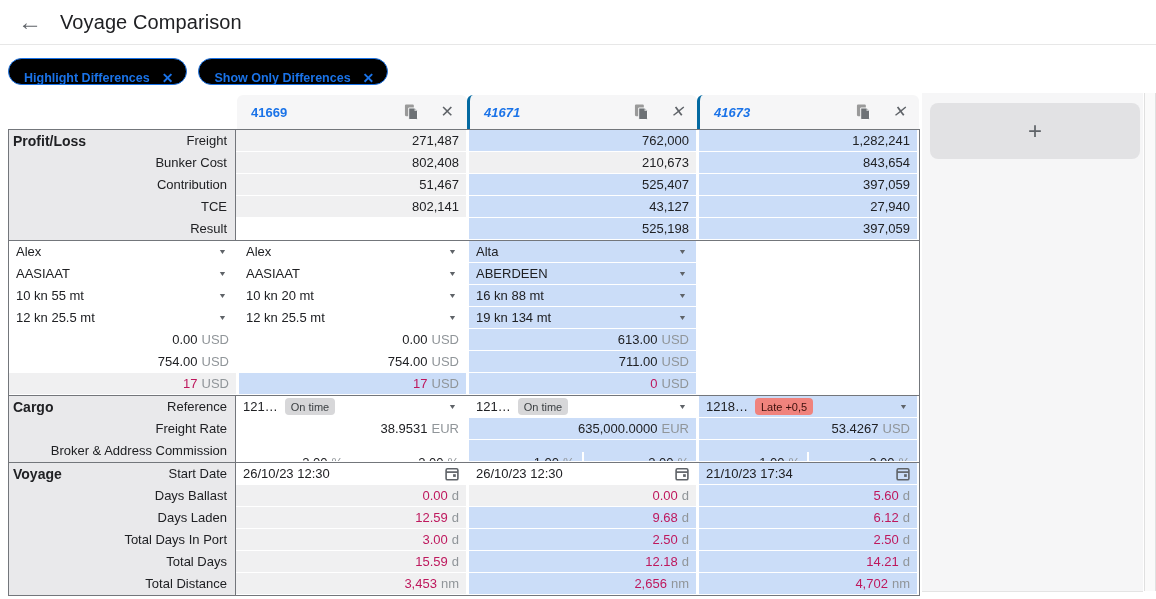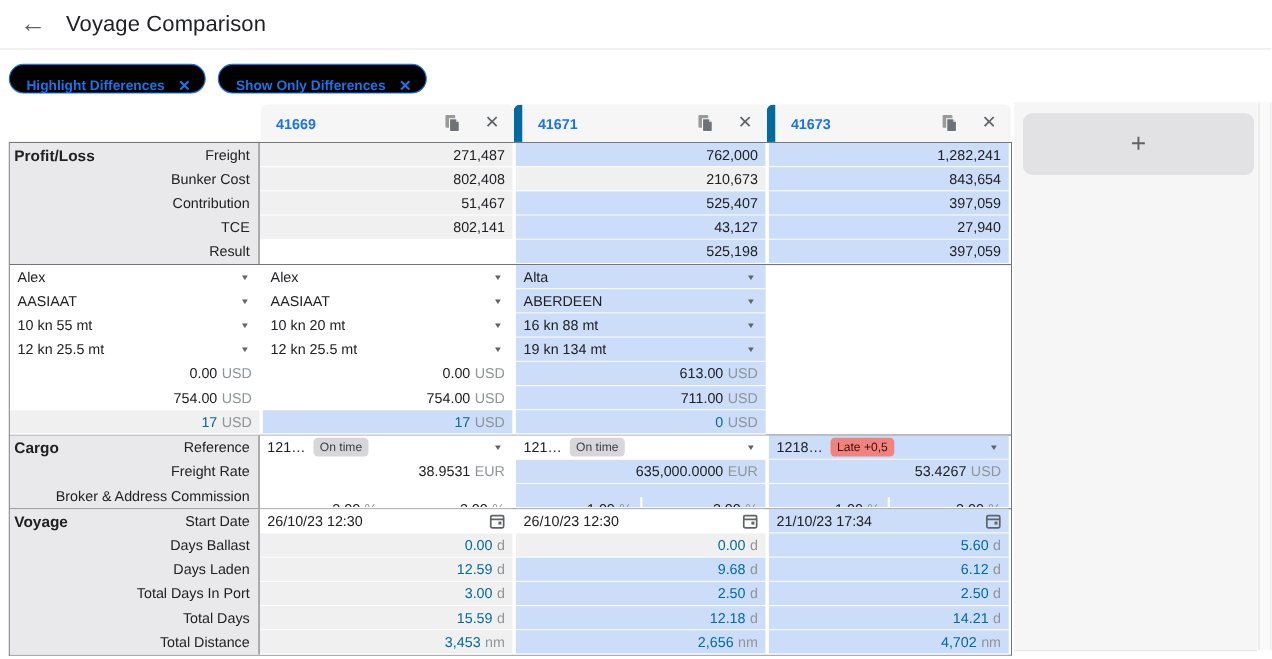--- a/index.html
+++ b/index.html
@@ -14,37 +14,37 @@
   .title{font-size:20px;color:#202124;letter-spacing:.1px;}
   
   .chipsrow{padding:13px 8px 10px 8px;display:flex;gap:11px;}
   .chip{display:inline-flex;align-items:center;gap:12px;border:1.5px solid #1a73e8;border-radius:15px;
         height:27px;padding:13px 13px 0 15px;color:#1a73e8;font-size:12.5px;font-weight:700;box-sizing:border-box;cursor:pointer;background:#000000;}
   .chip .x{font-size:14px;font-weight:700;line-height:1;cursor:pointer;}
   
   .table-wrap{margin-left:8px;width:912px;}
   .thead{display:grid;grid-template-columns:228px 230px 230px 222px;height:34px;padding:0 1px;box-sizing:border-box;}
   .thcell{background:#f6f6f7;border-radius:6px 6px 0 0;display:flex;align-items:center;padding:0 13px 0 14px;box-sizing:border-box;}
-  .thcell.gap{border-left:8px solid #0369a1;}
+  .thcell.gap{border-left:3px solid #0369a1;font-style:italic;}
   .col-id{color:#1a73e8;font-size:13px;font-weight:600;flex:1;}
   .icon-btn{display:flex;align-items:center;justify-content:center;cursor:pointer;margin-left:22px;}
   .x-icon{font-size:16px;color:#5f6368;line-height:1;}
   .tbody{width:912px;box-sizing:border-box;border:1px solid #73767b;border-top:none;}
   .section{border-top:1.5px solid #73767b;display:grid;grid-template-columns:227px 230px 230px 221px;background:#fff;}
   .labelcol{background:#e9e9eb;border-right:1px solid #73767b;position:relative;box-sizing:border-box;}
   .group{position:absolute;left:4px;top:3px;font-size:14px;font-weight:700;color:#202124;white-space:nowrap;}
   .rowlabel{height:22px;line-height:22px;text-align:right;padding-right:8px;font-size:13px;color:#202124;white-space:nowrap;}
   .colstack{box-sizing:border-box;}
   .colstack.gap{border-left:3px solid #fff;}
   .cell{height:22px;box-sizing:border-box;border-bottom:1px solid #fff;display:flex;align-items:center;
         padding:0 7px;font-size:13px;color:#202124;background:#fff;white-space:nowrap;overflow:hidden;}
   .cell.right{justify-content:flex-end;}
   .cell.ro-bg{background:#f0f0f1;}
   .cell.hl{background:#cbddf8;}
-  .gray-text{color:#0369a1;}
+  .gray-text{color:#be185d;}
   .unit{color:#909599;margin-left:4px;}
   .caret{margin-left:auto;font-size:9px;color:#5f6368;transform:scaleY(.8);padding-right:2px;}
   .badge{margin-left:7px;font-size:11px;padding:1.5px 6px;border-radius:4px;background:#d7d7d9;color:#3c4043;line-height:14px;}
   .badge.late{background:#f0837d;color:#3d100c;}
   .cal{margin-left:auto;display:flex;align-items:center;}
   .cell.split{padding:0;}
   .half{flex:1;height:100%;display:flex;align-items:center;justify-content:flex-end;padding:0 7px;box-sizing:border-box;margin-top:24px;}
   .half.second{border-left:2px solid #fff;}
   
   .right-panel{position:absolute;left:922px;top:93px;width:221px;height:498px;background:#f6f6f7;border-bottom:1px solid #e4e4e4;}

